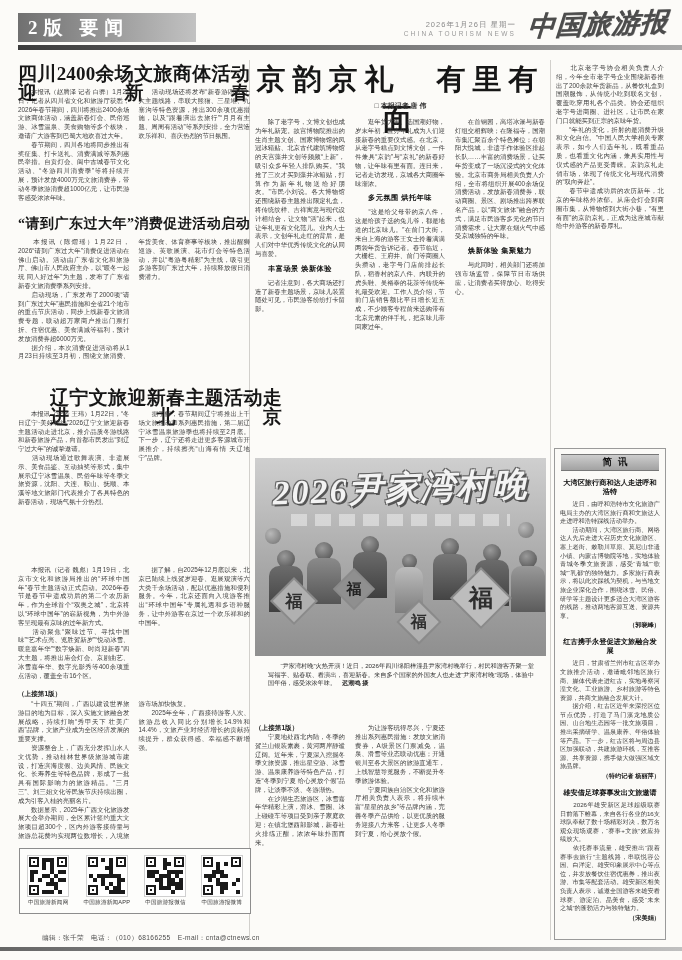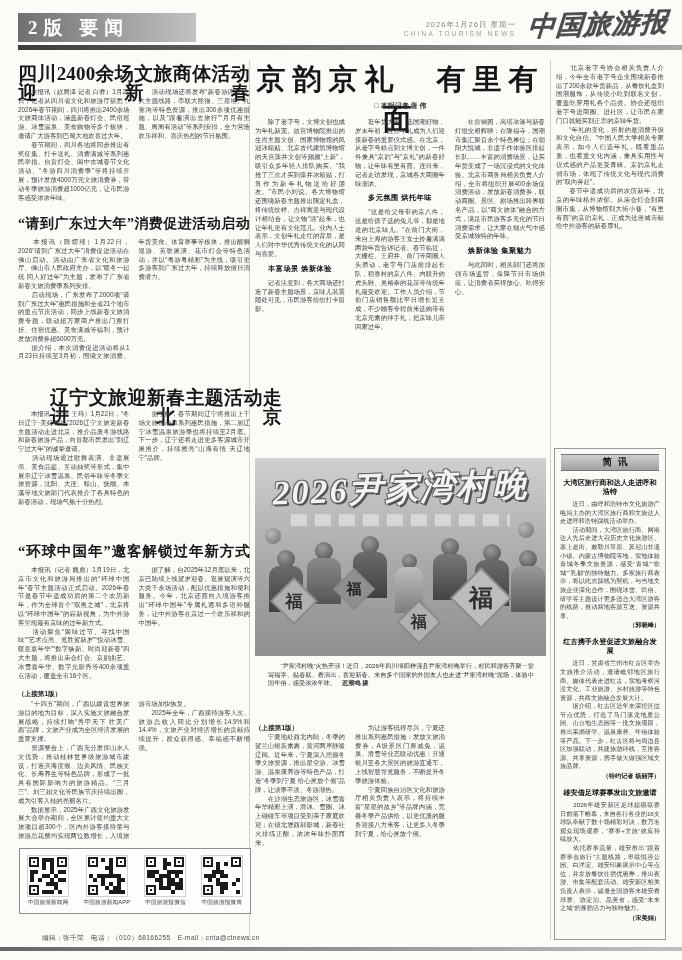--- a/index.html
+++ b/index.html
@@ -110,21 +110,20 @@
   <div class="abs headline lh" style="left:18px;top:214px;width:232px;font-size:14px;">“请到广东过大年”消费促进活动启动</div>
   <div class="abs body-text cols2" style="left:18px;top:238px;width:232px;height:128px;">　　本报讯（陈熠瑶）1月22日，2026“请到广东过大年”消费促进活动在佛山启动。活动由广东省文化和旅游厅、佛山市人民政府主办，以“暖冬一起玩 同人好过年”为主题，发布了广东省新春文旅消费季系列安排。
 　　启动现场，广东发布了2000项“请到广东过大年”惠民措施和全省21个地市的重点节庆活动，同步上线新春文旅消费专题，联动超万家商户推出门票打折、住宿优惠、美食满减等福利，预计发放消费券超6000万元。
 　　据介绍，本次消费促进活动将从1月23日持续至3月初，围绕文旅消费、年货美食、体育赛事等板块，推出醒狮巡游、英歌展演、花市灯会等特色活动，并以“粤游粤精彩”为主线，吸引更多游客到广东过大年，持续释放假日消费潜力。</div>
 
   <div class="abs headline lh" style="left:10px;top:388px;width:232px;margin-left:40px;">辽宁文旅迎新春主题活动走进北京</div>
   <div class="abs body-text cols2" style="left:18px;top:410px;width:232px;height:102px;">　　本报讯（记者 王玮）1月22日，“冬日辽宁·美好相约”2026辽宁文旅迎新春主题活动走进北京，推介品质冬游线路和新春旅游产品，向首都市民发出“到辽宁过大年”的诚挚邀请。
 　　活动现场通过歌舞表演、非遗展示、美食品鉴、互动抽奖等形式，集中展示辽宁冰雪温泉、民俗年味等冬季文旅资源，沈阳、大连、鞍山、抚顺、本溪等地文旅部门代表推介了各具特色的新春活动，现场气氛十分热烈。
 　　据了解，春节期间辽宁将推出上千场文旅活动和系列惠民措施，第二届辽宁冰雪温泉旅游季也将持续至2月底。下一步，辽宁还将走进更多客源城市开展推介，持续擦亮“山海有情 天辽地宁”品牌。</div>
 
-  <div class="abs headline lh" style="left:18px;top:542px;width:232px;font-size:14.5px;">“环球中国年”邀客解锁过年新方式</div>
   <div class="abs body-text cols2" style="left:18px;top:566px;width:232px;height:118px;">　　本报讯（记者 魏彪）1月19日，北京市文化和旅游局推出的“环球中国年”春节主题活动正式启动。2026年春节是春节申遗成功后的第二个农历新年，作为全球首个“双奥之城”，北京将以“环球中国年”的崭新视角，为中外游客呈现最有京味的过年新方式。
 　　活动聚焦“聚味过节、寻找中国味”“艺术点亮、览胜贺新岁”“悦动冰雪、暖意嘉年华”“数字焕新、时尚迎新春”四大主题，将推出庙会灯会、京剧曲艺、冰雪嘉年华、数字光影秀等400余项重点活动，覆盖全市16个区。
 　　据了解，自2025年12月底以来，北京已陆续上线贺岁迎春、逛展观演等六大类千余场活动，配以优惠措施和便利服务。今年，北京还面向入境游客推出“环球中国年”专属礼遇和多语种服务，让中外游客在京过一个欢乐祥和的中国年。</div>
 
   <div class="abs marker" style="left:18px;top:690px;">（上接第1版）</div>
   <div class="abs body-text cols2" style="left:18px;top:700px;width:232px;height:142px;">　　“十四五”期间，广西以建设世界旅游目的地为目标，深入实施文旅融合发展战略，持续打响“秀甲天下 壮美广西”品牌，文旅产业成为全区经济发展的重要支撑。
 　　资源整合上，广西充分发挥山水人文优势，推动桂林世界级旅游城市建设，打造滨海度假、边关风情、民族文化、长寿养生等特色品牌，形成了一批具有国际影响力的旅游精品。“三月三”、刘三姐文化等民族节庆持续出圈，成为引客入桂的亮丽名片。
 　　数据显示，2025年广西文化旅游发展大会举办期间，全区累计签约重大文旅项目超300个，区内外游客接待量与旅游总花费均实现两位数增长，入境旅游市场加快恢复。
 　　2025年全年，广西接待游客人次、旅游总收入同比分别增长14.9%和14.4%，文旅产业对经济增长的贡献持续提升，群众获得感、幸福感不断增强。</div>
 

